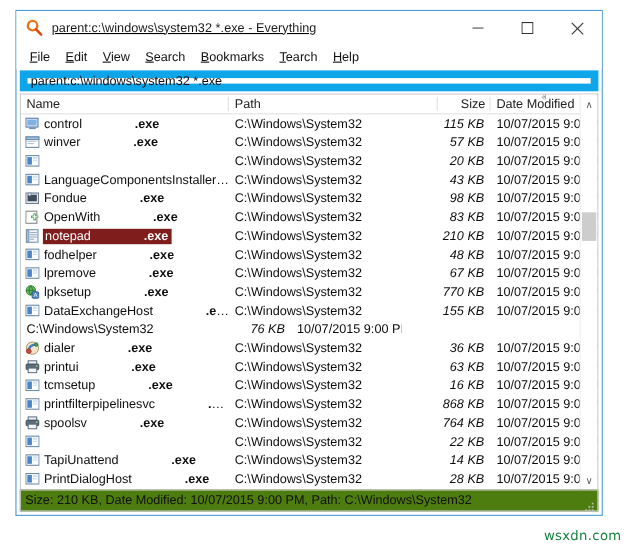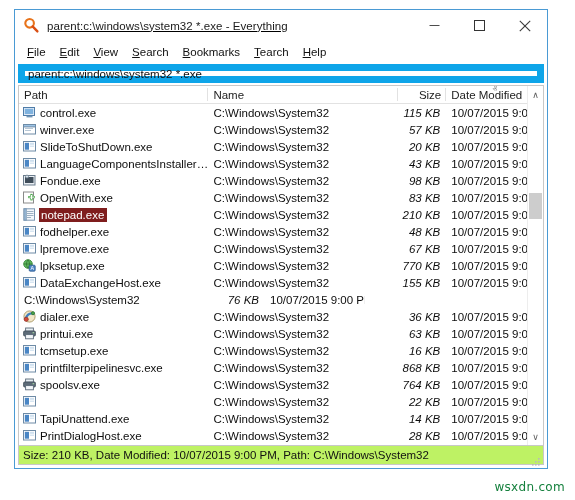--- a/index.html
+++ b/index.html
@@ -202,21 +202,21 @@
     position: relative;
   }
   .nlabel {
     font-weight: normal;
     overflow: hidden;
     text-overflow: ellipsis;
     white-space: nowrap;
     display: inline-block;
     max-width: 172px;
   }
-  .nlabel b { font-weight: normal; }
+  .nlabel b { font-weight: bold; padding-left: 48px; }
 
   .row.selected .nlabel {
     background: #7f1d1d;
     color: #ffffff;
     padding: 1px 3px 1px 2px;
     margin-left: -1px;
   }
 
   
   .vscroll {
@@ -260,21 +260,21 @@
     height: 26px;
     background: #cdcdcd;
   }
 
   
   .statusbar {
     height: 20px;
     min-height: 20px;
     margin: 0 3px 3px 3px;
     border: 1px solid #c8c8c8;
-    background: #bef264;
+    background: #4d7c0f;
     display: flex;
     align-items: center;
     padding-left: 4px;
     box-sizing: border-box;
     position: relative;
   }
   .status-text {
     font-size: 11.5px;
     color: #111111;
     white-space: nowrap;
@@ -347,25 +347,25 @@
 
     <div class="searchwrap">
       <div class="searchbox" title="Search Everything">
         <span class="val">parent:c:\windows\system32 *.exe</span>
       </div>
     </div>
 
     <div class="listarea">
 
       <div class="headerrow">
+        <div class="hcell hcell-name sep">
+            <span>Name</span>
+          </div>
         <div class="hcell hcell-path sep">
             <span>Path</span>
-          </div>
-        <div class="hcell hcell-name sep">
-            <span>Name</span>
           </div>
         <div class="hcell hcell-size sep">
             <span>Size</span>
           </div>
         <div class="hcell hcell-date">
           <span class="sort-caret">ⱏ</span>
           <span>Date Modified</span>
         </div>
       </div>
 
@@ -398,21 +398,20 @@
             <div class="cell c-date">10/07/2015 9:00 PM</div>
           </div>
           <div class="row">
             <div class="cell c-name">
               <span class="ficon"><svg width="13" height="13" viewBox="0 0 13 13">
                   <rect x="0.5" y="1.5" width="12" height="9.5" fill="#ffffff" stroke="#6e8ba6" stroke-width="1"></rect>
                   <rect x="1.8" y="2.8" width="4.2" height="6.9" fill="#4a86c5"></rect>
                   <rect x="6.8" y="2.8" width="4.2" height="2" fill="#cfe0ef"></rect>
                   <rect x="6.8" y="5.6" width="4.2" height="1.2" fill="#cfe0ef"></rect>
                 </svg></span>
-              <span class="nlabel">SlideToShutDown<b>.exe</b></span>
             </div>
             <div class="cell c-path">C:\Windows\System32</div>
             <div class="cell c-size">20 KB</div>
             <div class="cell c-date">10/07/2015 9:00 PM</div>
           </div>
           <div class="row">
             <div class="cell c-name">
               <span class="ficon"><svg width="13" height="13" viewBox="0 0 13 13">
                   <rect x="0.5" y="1.5" width="12" height="9.5" fill="#ffffff" stroke="#6e8ba6" stroke-width="1"></rect>
                   <rect x="1.8" y="2.8" width="4.2" height="6.9" fill="#4a86c5"></rect>

